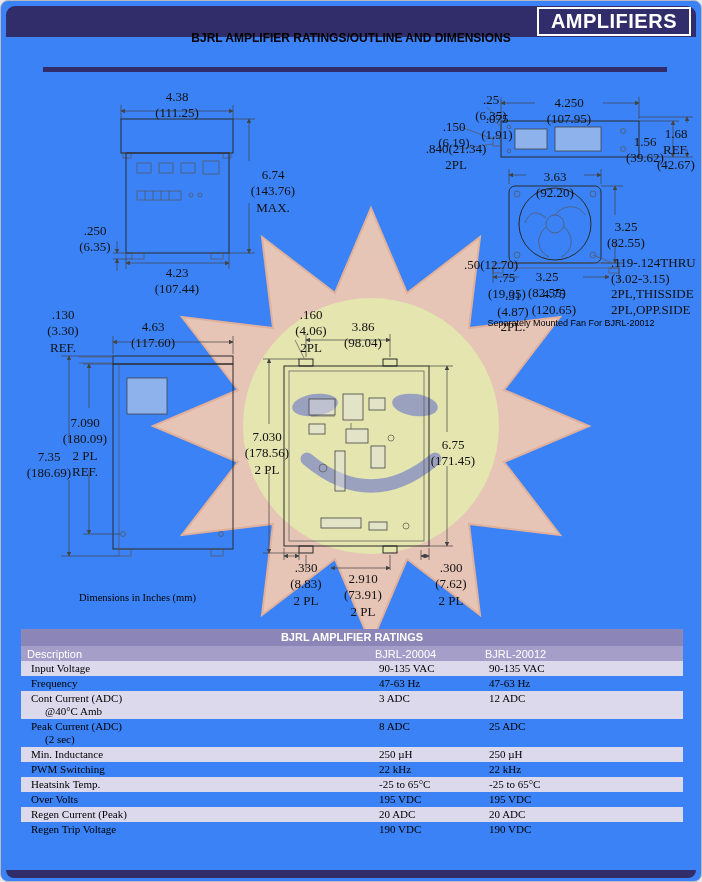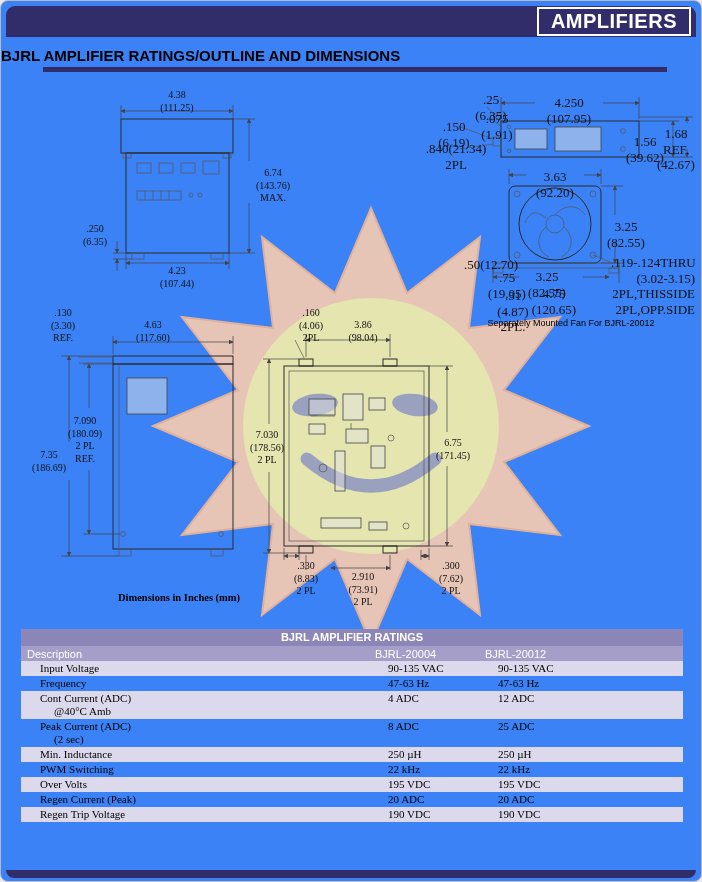--- a/index.html
+++ b/index.html
@@ -1,33 +1,33 @@
 <!DOCTYPE html>
 <html><head>
 <meta charset="utf-8">
 <style>
   *{margin:0;padding:0;box-sizing:border-box}
   body{background:#e9e9ee;font-family:"Liberation Sans",sans-serif}
   .page{position:relative;width:702px;height:882px;background:#3b82f6;border:1px solid #b9b9c2;border-radius:8px;overflow:hidden;margin:0 auto}
   .banner{position:absolute;left:5px;top:5px;right:5px;height:31px;background:#312d6b;border-radius:9px 9px 0 0;display:flex;justify-content:flex-end;align-items:center;z-index:6}
   .banner-box{border:2px solid #fff;color:#fff;font-size:20px;font-weight:bold;padding:1px 12px;margin-right:5px;letter-spacing:.5px}
-  .page-title{position:absolute;top:46px;left:0;right:0;text-align:left;font-size:15px;font-weight:bold;color:#000;z-index:6}
+  .page-title{position:absolute;top:30px;left:0;right:0;text-align:center;font-size:12px;font-weight:bold;color:#000;z-index:6}
   .title-rule{position:absolute;top:66px;left:42px;right:34px;height:5px;background:#312d6b;z-index:6}
   .drawing{position:absolute;z-index:2}
   .watermark{position:absolute;left:148px;top:200px;z-index:1;opacity:.9}
-  .dim{position:absolute;z-index:3;font-family:"Liberation Serif",serif;font-size:10px;line-height:1.25;color:#111;text-align:center;white-space:pre-line}
+  .dim{position:absolute;z-index:3;font-family:"Liberation Serif",serif;font-size:13px;line-height:1.25;color:#111;text-align:center;white-space:pre-line}
   .dim.sm{font-size:13px;line-height:1.2}
-  .dim.left{text-align:right}
+  .dim.left{text-align:left}
   .caption{position:absolute;z-index:3;font-family:"Liberation Sans",sans-serif;font-size:9px;color:#000;text-align:center}
-  .note{position:absolute;z-index:3;font-family:"Liberation Serif",serif;font-size:10.5px;font-weight:bold;text-align:center;color:#000}
+  .note{position:absolute;z-index:3;font-family:"Liberation Serif",serif;font-size:10.5px;font-weight:normal;text-align:left;color:#000}
   .ratings{position:absolute;left:20px;top:628px;width:662px;z-index:4}
   .t-title{height:17px;line-height:17px;background:#8b85b8;color:#fff;font-size:11px;font-weight:bold;text-align:center}
   .ratings table{width:100%;border-collapse:collapse}
   .ratings th{background:#a59ec9;color:#fff;font-size:11px;font-weight:normal;text-align:left;padding:1px 6px;height:15px}
-  .ratings td{font-family:"Liberation Serif",serif;font-size:11px;padding:1px 19px;vertical-align:top;line-height:13px;color:#000}
+  .ratings td{font-family:"Liberation Serif",serif;font-size:11px;padding:1px 10px;vertical-align:top;line-height:13px;color:#000}
   .ratings tbody tr:nth-of-type(odd) td{background:#dcd9ec}
   .sub{display:block;padding-left:14px}
   .sub:empty{display:none}
   .bottom-bar{position:absolute;left:5px;right:5px;bottom:3px;height:8px;background:#312d6b;border-radius:0 0 9px 9px;z-index:6}
   svg{display:block}
   .outline{fill:none;stroke:#2a2a2a;stroke-width:1}
   .outline-thin{fill:none;stroke:#555;stroke-width:.7}
   .dimline{fill:none;stroke:#444;stroke-width:.7}
   .part{fill:#e2e2e2;fill-opacity:.5;stroke:#444;stroke-width:.8}
 </style>
@@ -328,21 +328,21 @@
           </tr>
 
           <tr>
             <td><span class="desc">Frequency</span></td>
             <td>47-63 Hz</td>
             <td>47-63 Hz</td>
           </tr>
 
           <tr>
             <td><span class="desc">Cont Current (ADC)</span><span class="sub">@40°C Amb</span></td>
-            <td>4 ADC</td>
+            <td>3 ADC</td>
             <td>12 ADC</td>
           </tr>
 
           <tr>
             <td><span class="desc">Peak Current (ADC)</span><span class="sub">(2 sec)</span></td>
             <td>8 ADC</td>
             <td>25 ADC</td>
           </tr>
 
           <tr>
@@ -350,20 +350,25 @@
             <td>250 µH</td>
             <td>250 µH</td>
           </tr>
 
           <tr>
             <td><span class="desc">PWM Switching</span></td>
             <td>22 kHz</td>
             <td>22 kHz</td>
           </tr>
 
+          <tr>
+            <td><span class="desc">Heatsink Temp.</span></td>
+            <td>-25 to 65°C</td>
+            <td>-25 to 65°C</td>
+          </tr>
 
           <tr>
             <td><span class="desc">Over Volts</span></td>
             <td>195 VDC</td>
             <td>195 VDC</td>
           </tr>
 
 
 
           <tr>

